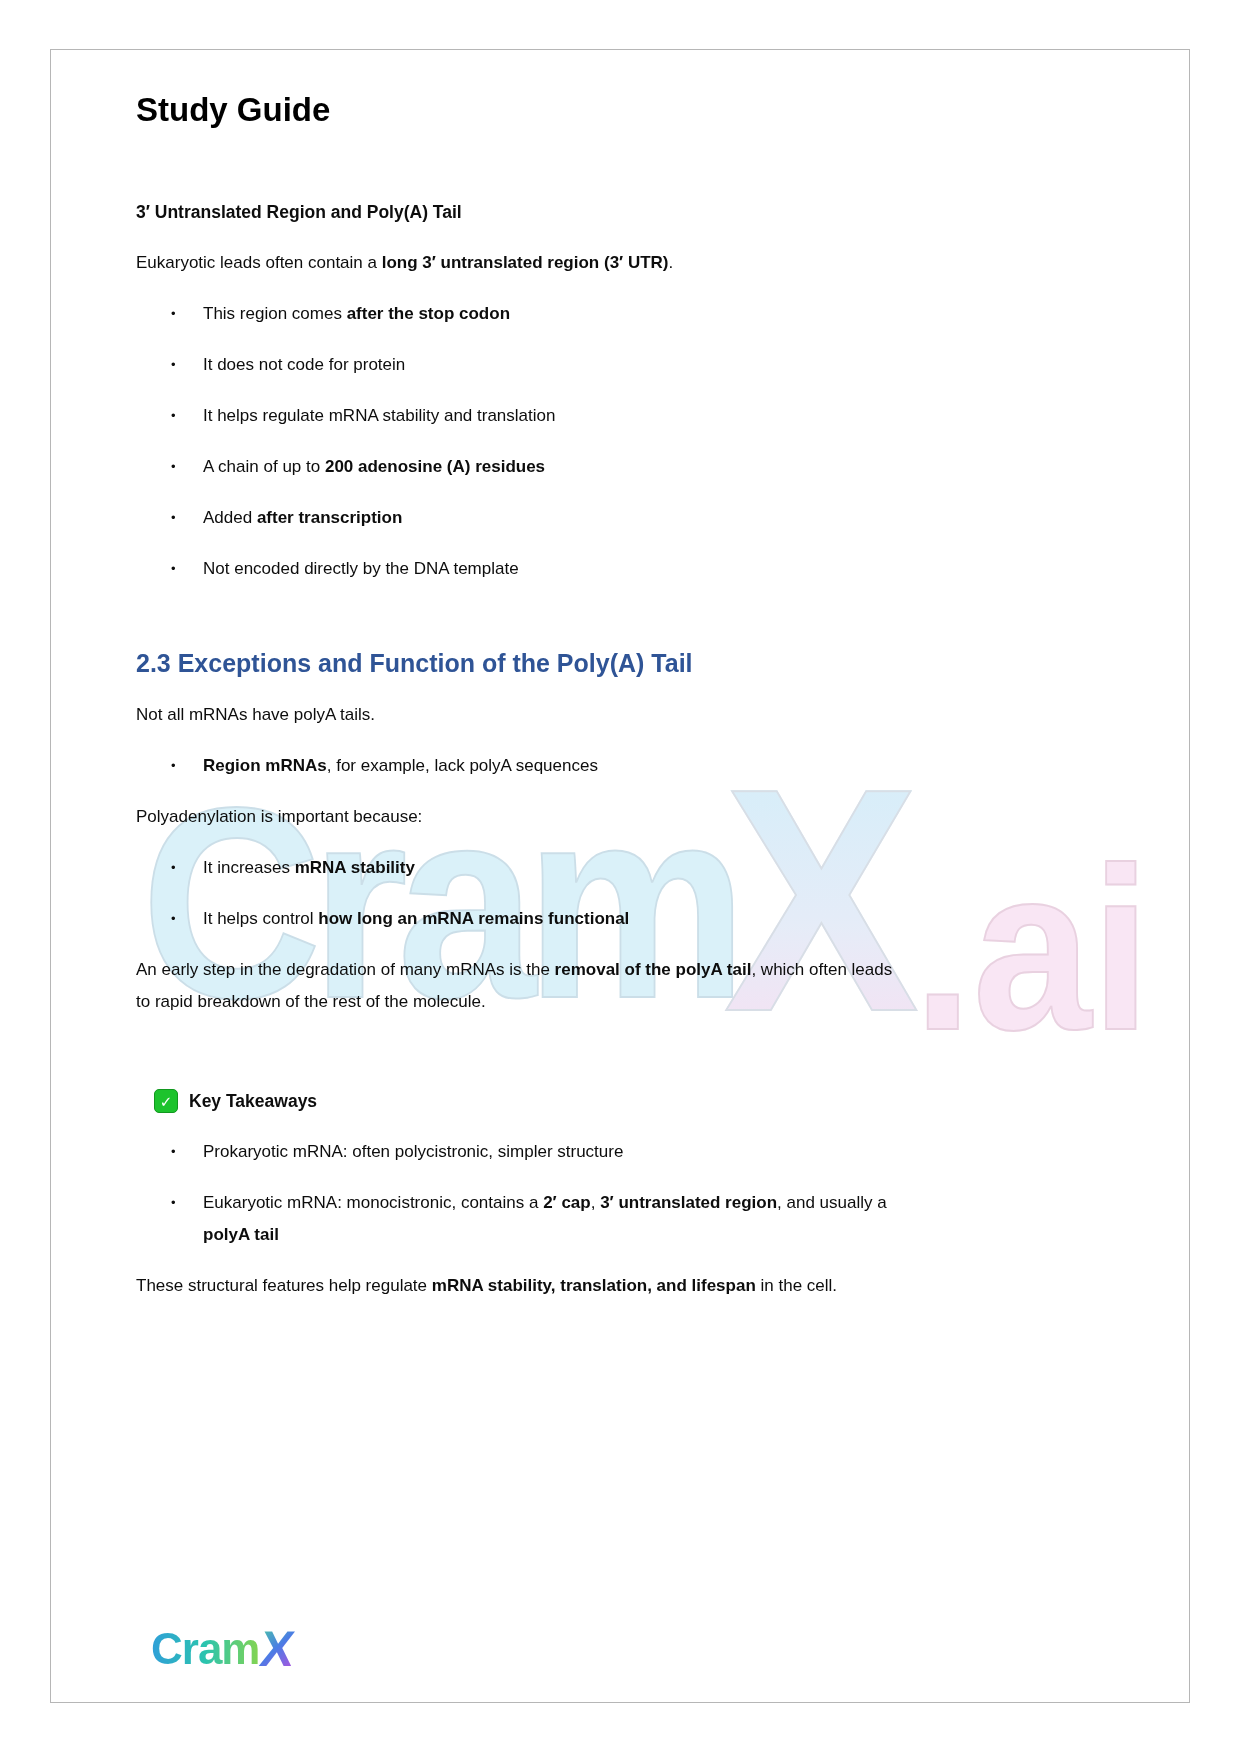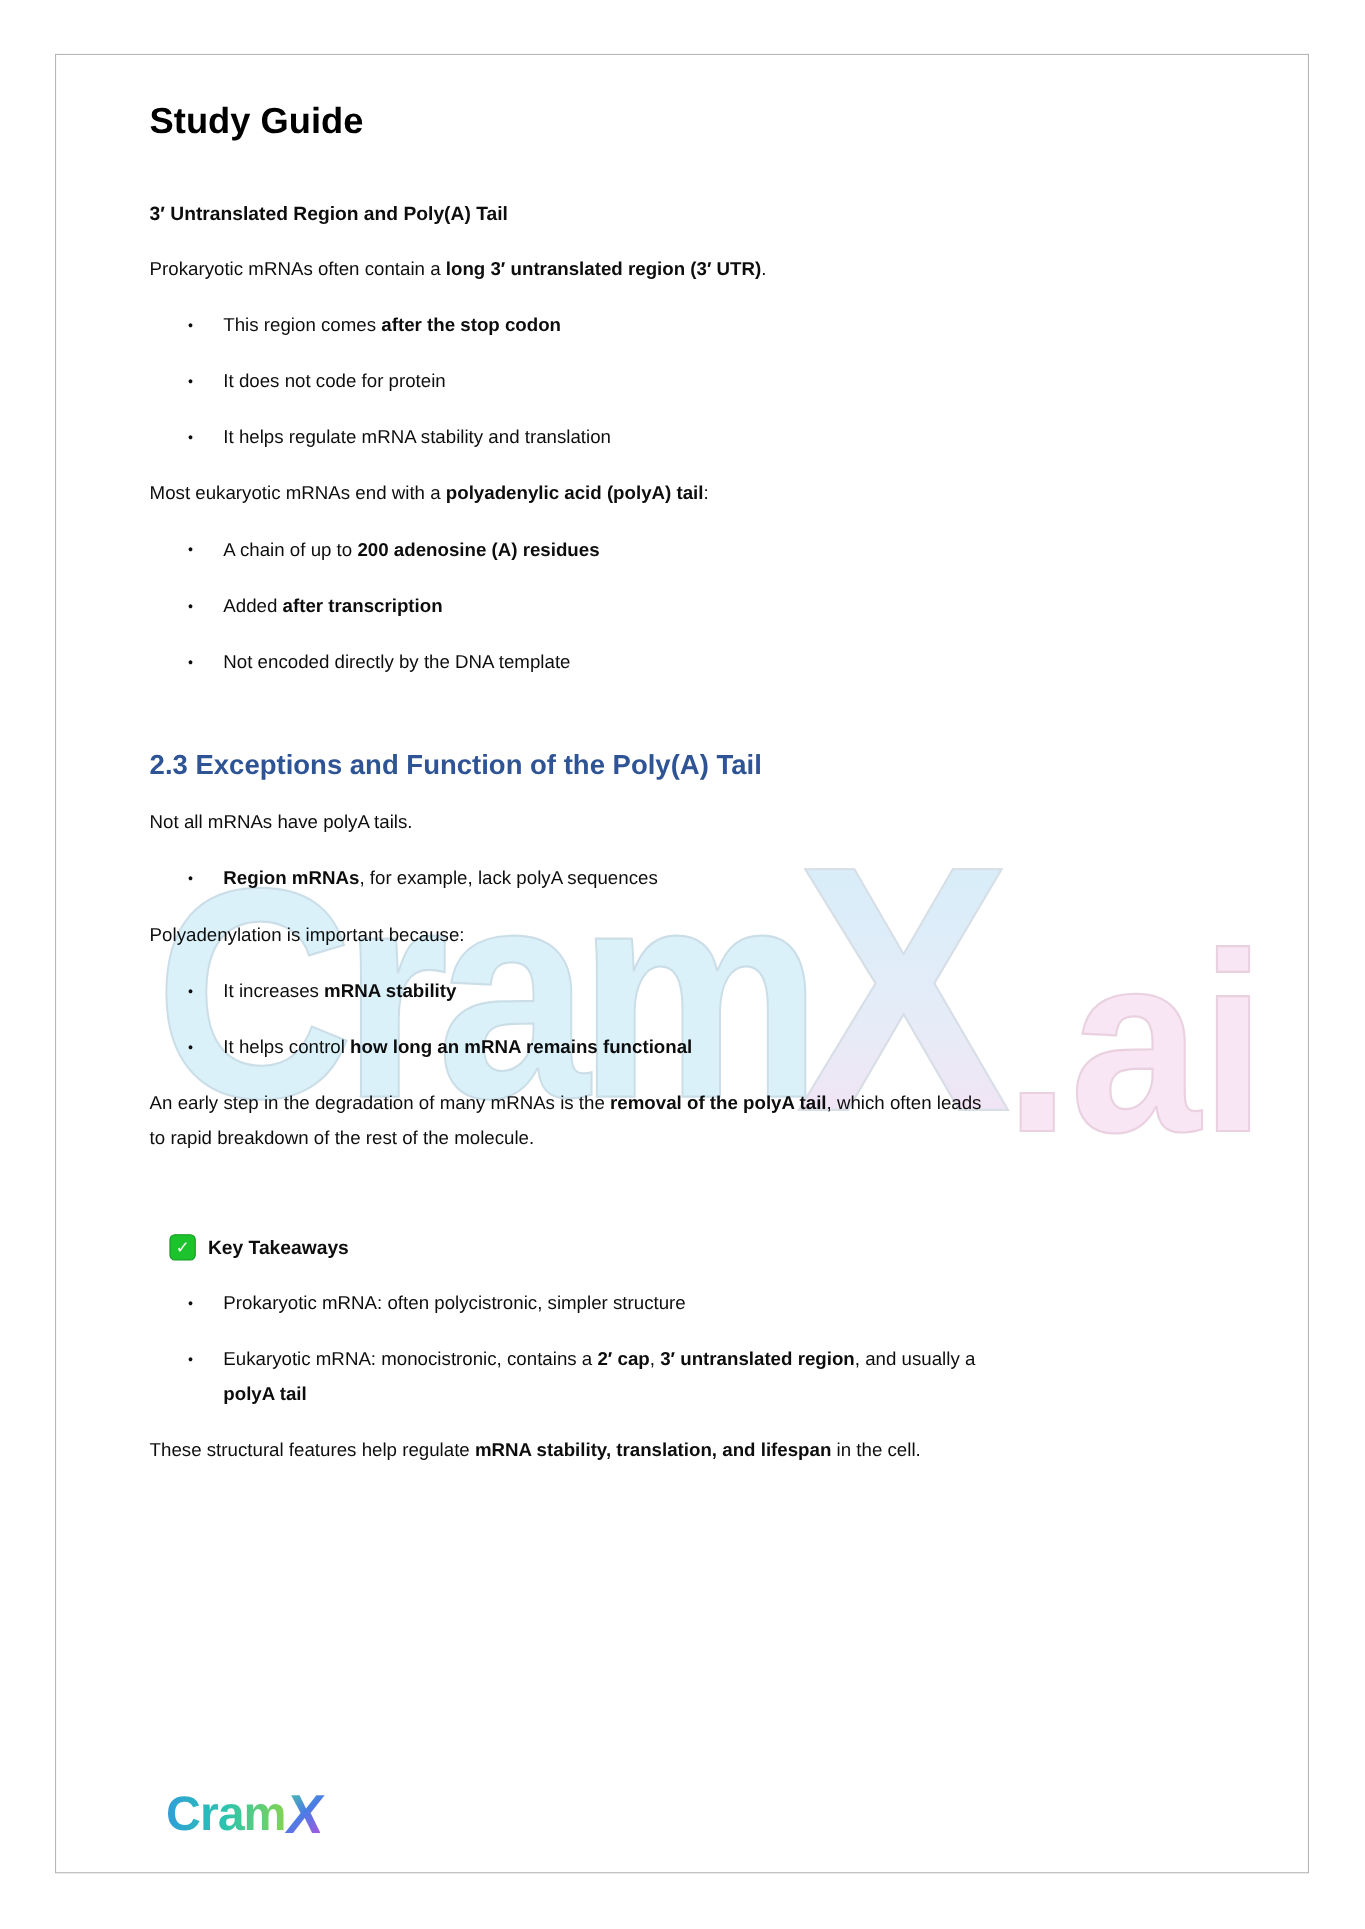--- a/index.html
+++ b/index.html
@@ -43,21 +43,21 @@
     font-size:232px;margin-left:-6px;margin-top:128px;
     color:#f9e5f4;-webkit-text-stroke:2px #e8cfdf;
   }
   
   .content{position:relative;z-index:1;padding:0 88px 0 85px;}
   .doc-title{
     margin:40px 0 0;
     font-size:33px;font-weight:bold;line-height:40px;color:#000;
   }
   .block{margin:0 0 19px;font-size:17px;line-height:32px;color:var(--text-black);}
-  .heading3{margin-top:48px;font-weight:bold;font-size:17.5px;}
+  .heading3{margin-top:66px;font-weight:bold;font-size:17.5px;}
   .heading2{
     margin-top:61px;
     font-size:25px;font-weight:bold;line-height:34px;
     color:var(--heading-blue);
   }
   .bullet{display:flex;padding-left:35px;}
   .bullet .dot{width:32px;flex:0 0 32px;font-size:13px;}
   .bullet .btext{flex:1;}
   .key{margin-top:67px;padding-left:18px;display:flex;align-items:center;}
   .checkbox{
@@ -94,34 +94,33 @@
   <div class="watermark">
     <span class="wm-cram">Cram</span>
     <span class="wm-x">X</span>
     <span class="wm-ai">.ai</span>
   </div>
 
   <div class="content">
     <div class="doc-title">Study Guide</div>
     <div>
         <div class="block heading3"><b>3′ Untranslated Region and Poly(A) Tail</b></div>
-        <div class="block para"><span>Prokaryotic mRNAs often contain a </span><b>long 3′ untranslated region (3′ UTR)</b><span>.</span></div>
+        <div class="block para"><span>Eukaryotic leads often contain a </span><b>long 3′ untranslated region (3′ UTR)</b><span>.</span></div>
         <div class="block bullet">
           <span class="dot">•</span>
           <span class="btext"><span>This region comes </span><b>after the stop codon</b></span>
         </div>
         <div class="block bullet">
           <span class="dot">•</span>
           <span class="btext"><span>It does not code for protein</span></span>
         </div>
         <div class="block bullet">
           <span class="dot">•</span>
           <span class="btext"><span>It helps regulate mRNA stability and translation</span></span>
         </div>
-        <div class="block para"><span>Most eukaryotic mRNAs end with a </span><b>polyadenylic acid (polyA) tail</b><span>:</span></div>
         <div class="block bullet">
           <span class="dot">•</span>
           <span class="btext"><span>A chain of up to </span><b>200 adenosine (A) residues</b></span>
         </div>
         <div class="block bullet">
           <span class="dot">•</span>
           <span class="btext"><span>Added </span><b>after transcription</b></span>
         </div>
         <div class="block bullet">
           <span class="dot">•</span>

